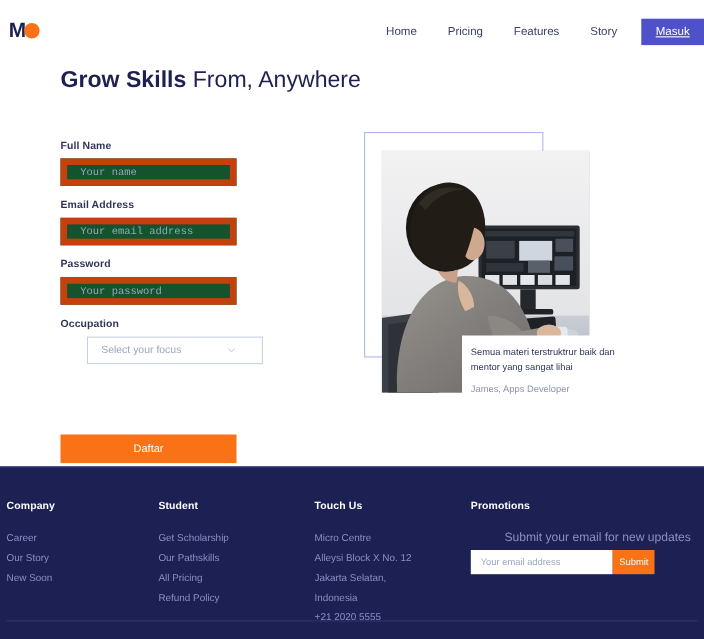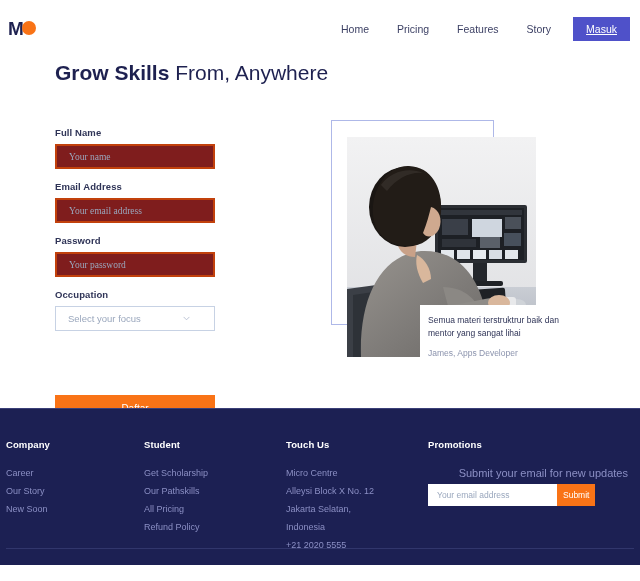--- a/index.html
+++ b/index.html
@@ -46,21 +46,21 @@
     position: absolute;
     left: 14px;
     top: 2px;
     width: 14px;
     height: 14px;
     border-radius: 50%;
     background: #f97316;
   }
   .nav {
     position: absolute;
-    right: 10px;
+    right: 0;
     top: 17px;
     display: flex;
     align-items: center;
     gap: 0px;
   }
   .nav-link {
     font-size: 10.5px;
     color: #3b3f63;
     padding: 0 14px;
     text-decoration: none;
@@ -102,36 +102,37 @@
     font-size: 9.5px;
     color: #2f3457;
     font-weight: bold;
     margin-bottom: 6px;
     letter-spacing: 0.1px;
   }
   .field-input {
     width: 160px;
     height: 25px;
     box-sizing: border-box;
-    border: 2px solid #c2410c;
-    background: #7f1d1d;
+    border: 6px solid #c2410c;
+    background: #14532d;
     font-size: 9.5px;
     color: #9aa7bd;
     padding: 0 12px;
-    font-family: Liberation Serif, serif;
+    font-family: Liberation Mono, monospace;
     outline: none;
     display: block;
   }
   .field-input::placeholder { color: #9aa7bd; }
   .field-group { margin-bottom: 12px; }
 
   .select-wrap {
     position: relative;
     width: 144px;
     height: 25px;
+    margin-left: 24px;
   }
   .select-box {
     width: 160px;
     height: 25px;
     box-sizing: border-box;
     border: 1px solid #c7d2e4;
     background: #ffffff;
     font-size: 9.5px;
     color: #9aa7bd;
     padding: 0 12px;
@@ -201,21 +202,21 @@
   .testimonial-author {
     font-size: 8.5px;
     color: #8b93ad;
     margin-top: 8px;
   }
 
   
   .footer {
     position: absolute;
     left: 0;
-    top: 408px;
+    top: 424px;
     width: 640px;
     height: 157px;
     background: #1c2053;
   }
   .footer-top-line {
     position: absolute;
     left: 0; top: 0;
     width: 640px;
     height: 1px;
     background: #3a3f78;

